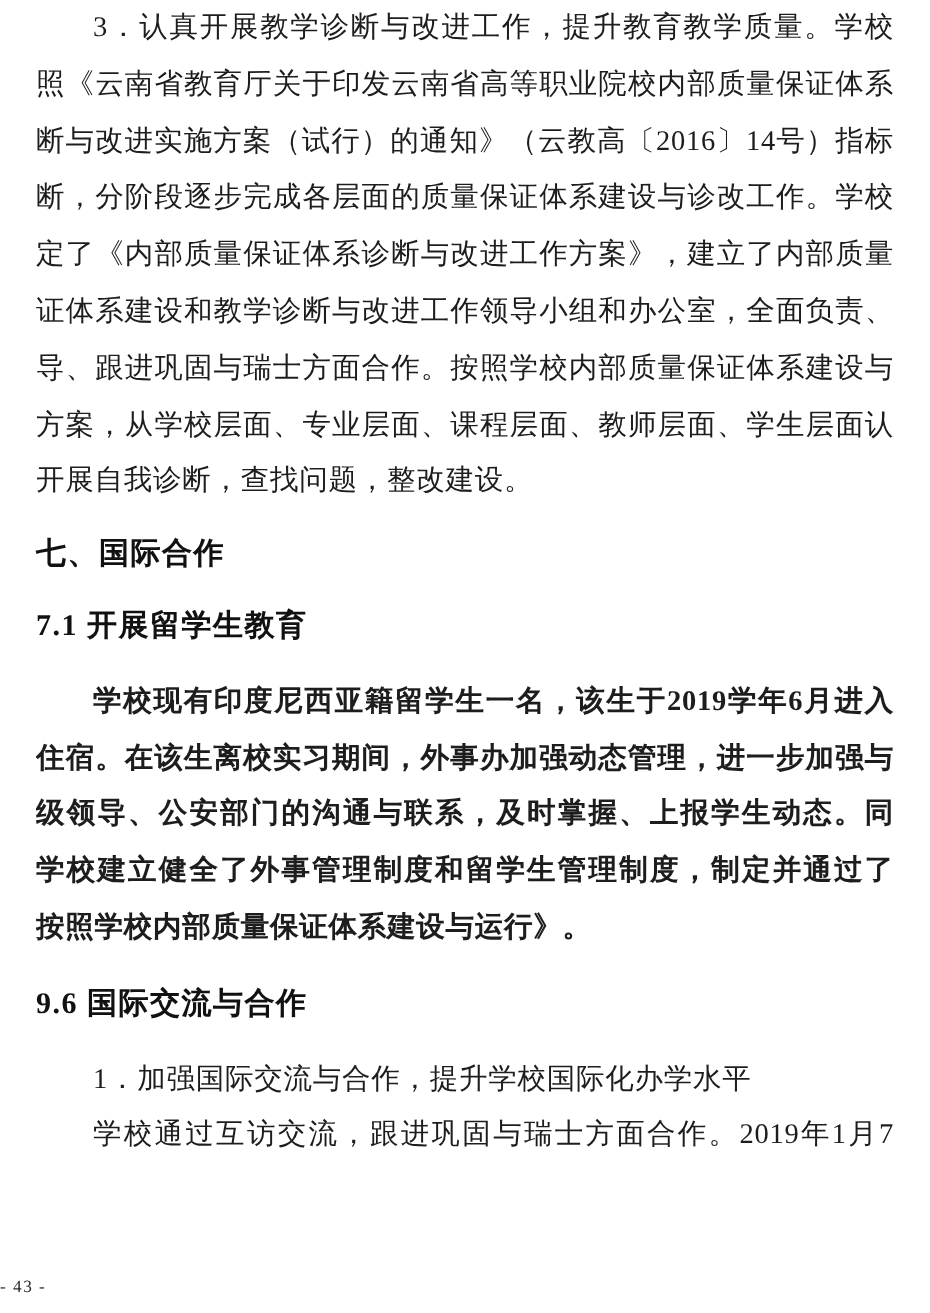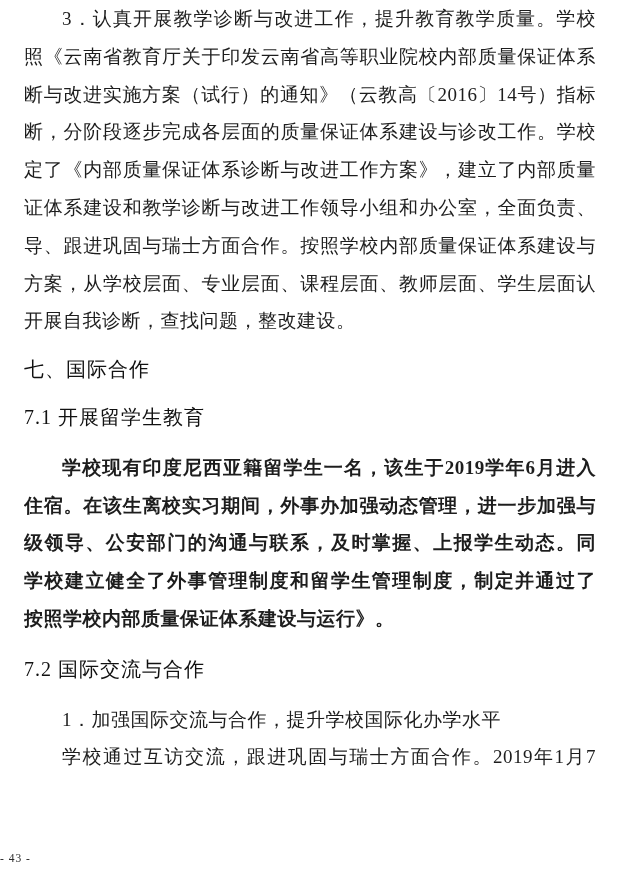--- a/index.html
+++ b/index.html
@@ -27,21 +27,21 @@
     letter-spacing: 0.5px;
   }
   
   .jline {
     text-align: justify;
     text-align-last: justify;
   }
   .indent { text-indent: 2em; }
   .heading {
     font-size: 20px;
-    font-weight: normal;
+    font-weight: bold;
     color: #111111;
     line-height: 37.8px;
     height: 37.8px;
     letter-spacing: 1px;
   }
   .h-section { margin-top: 11px; }
   .h-71 { margin-top: 10px; }
   .para-2 { margin-top: 12px; font-weight: bold; }
   .h-72 { margin-top: 13px; }
   .para-3 { margin-top: 12px; }
@@ -78,21 +78,21 @@
   <div class="heading h-71">7.1 开展留学生教育</div>
 
   <div class="para para-2">
     <div class="line jline indent">学校现有印度尼西亚籍留学生一名，该生于2019学年6月进入实</div>
     <div class="line jline">住宿。在该生离校实习期间，外事办加强动态管理，进一步加强与上</div>
     <div class="line jline">级领导、公安部门的沟通与联系，及时掌握、上报学生动态。同时，</div>
     <div class="line jline">学校建立健全了外事管理制度和留学生管理制度，制定并通过了《保</div>
     <div class="line">按照学校内部质量保证体系建设与运行》。</div>
   </div>
 
-  <div class="heading h-72">7.2 国际交流与合作</div>
+  <div class="heading h-72">9.6 国际交流与合作</div>
 
   <div class="para para-3">
     <div class="line indent">1．加强国际交流与合作，提升学校国际化办学水平</div>
     <div class="line jline indent">学校通过互访交流，跟进巩固与瑞士方面合作。2019年1月7日，</div>
   </div>
 
   <div class="footer">- 43 -</div>
 
 </div>
 

